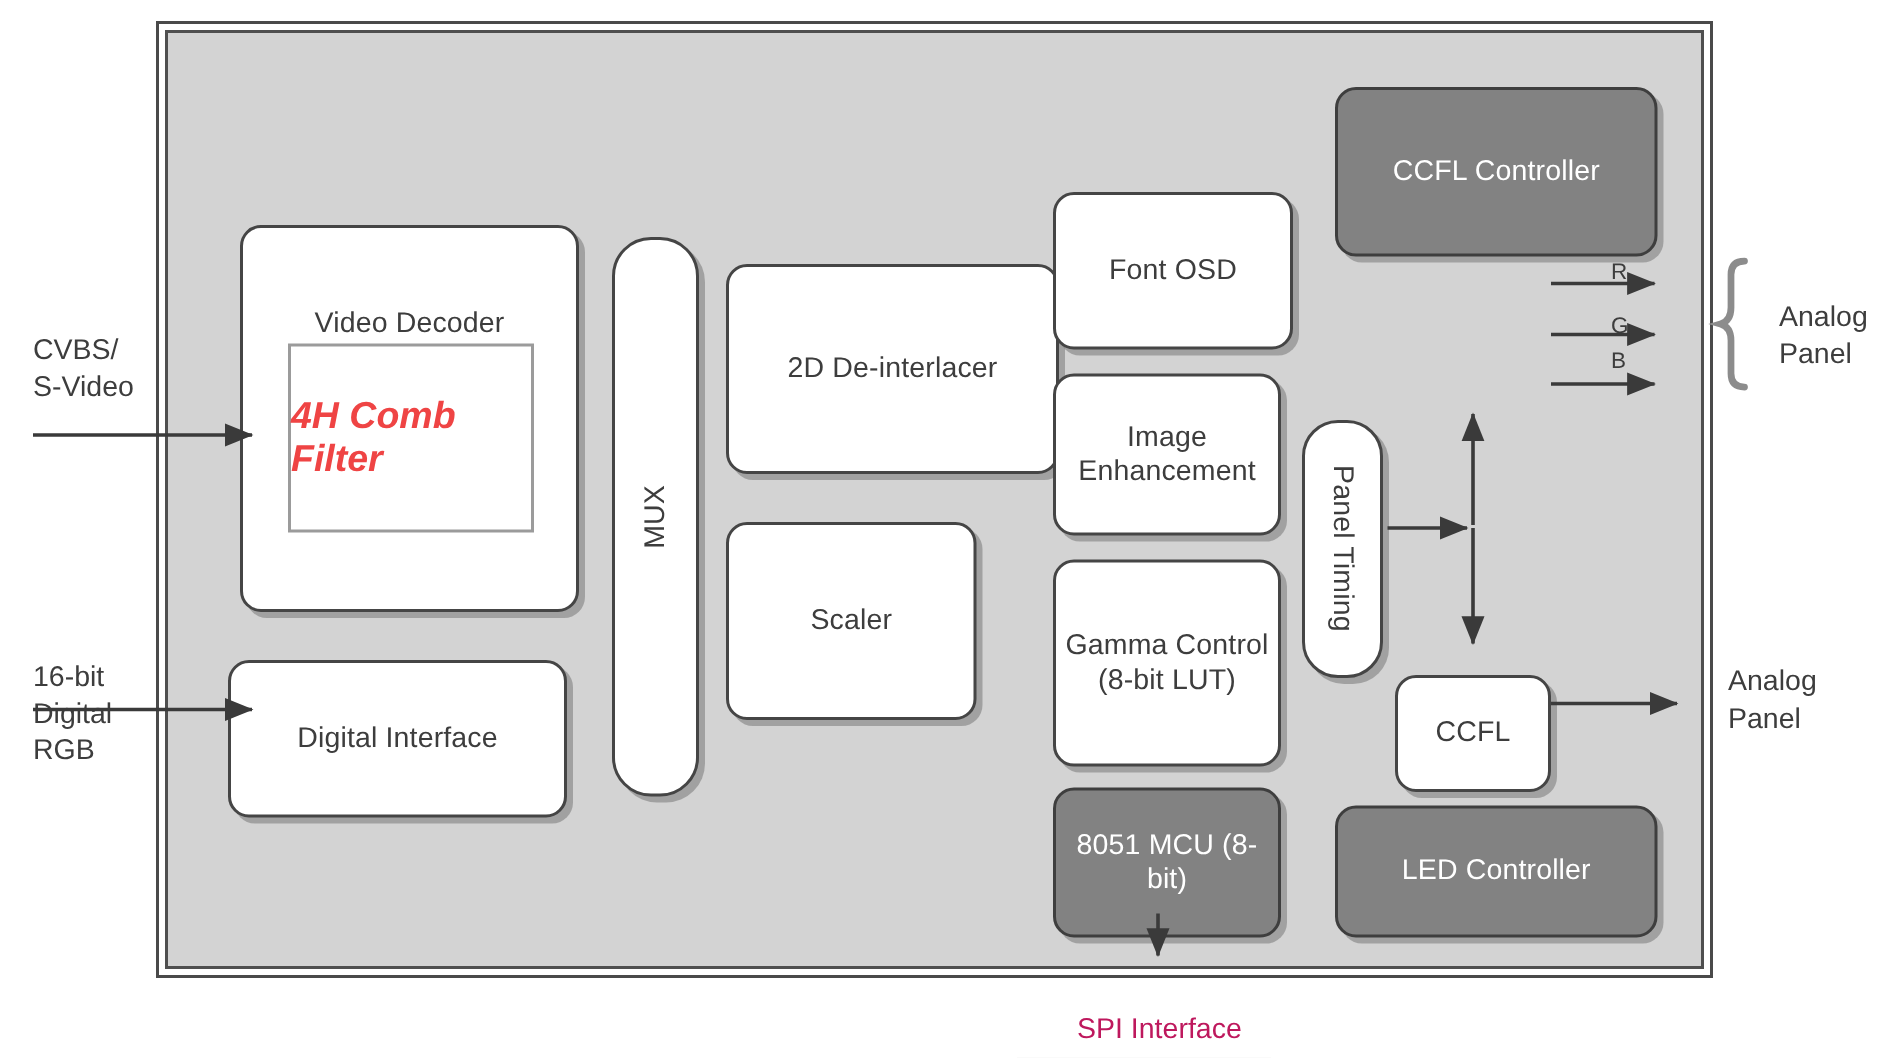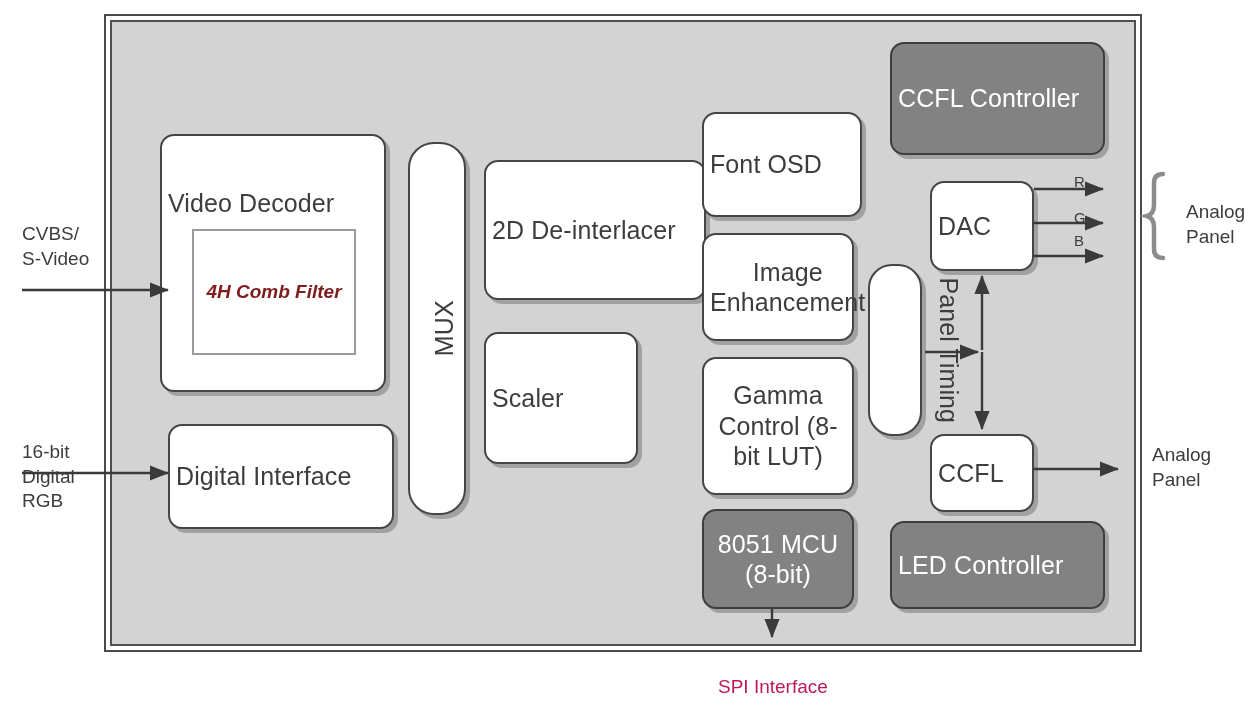--- a/index.html
+++ b/index.html
@@ -47,25 +47,27 @@
   
   .blk {
     position: absolute;
     box-sizing: border-box;
     background: #ffffff;
     border: 2.2px solid #454545;
     border-radius: 14px;
     box-shadow: 4px 4px 0 0 rgba(120,120,120,0.55);
     display: flex;
     align-items: center;
+    justify-content: center;
     text-align: center;
-    font-size: 25px;
+    font-size: 19px;
     line-height: 1.22;
     color: #3d3d3d;
     letter-spacing: .1px;
+    margin-top: 16px;
   }
   .blk.dark {
     background: #828282;
     color: #ffffff;
     border-color: #3e3e3e;
   }
   .blk .lbl { display: block; padding: 0 6px; }
 
   
   .rot-up   { transform: rotate(-90deg); white-space: nowrap; }
@@ -76,22 +78,22 @@
     position: absolute;
     box-sizing: border-box;
     background: #ffffff;
     border: 2px solid #9b9b9b;
     border-radius: 0;
     display: flex;
     align-items: center;
     justify-content: center;
     font-style: italic;
     font-weight: bold;
-    font-size: 19px;
-    color: #7f1d1d;
+    font-size: 25px;
+    color: #ef4444;
   }
 
   
   .side-label {
     position: absolute;
     font-size: 19px;
     line-height: 1.3;
     color: #3d3d3d;
     white-space: pre-line;
   }
@@ -132,33 +134,33 @@
 Digital
 RGB</div>
 
   <div class="blk" style="left:160px; top:134px; width:226px; height:258px; align-items:flex-start; padding-top:52px;">
     <span class="lbl">Video Decoder</span>
   </div>
   <div class="inner-rect" style="left:192px; top:229px; width:164px; height:126px;">
     <span>4H Comb Filter</span>
   </div>
 
-  <div class="blk" style="left:168px; top:424px; width:226px; height:105px;">
+  <div class="blk" style="left:152px; top:424px; width:226px; height:105px;">
     <span class="lbl">Digital Interface</span>
   </div>
 
   <div class="blk" style="left:408px; top:142px; width:58px; height:373px; border-radius:26px;">
     <span class="lbl rot-up">MUX</span>
   </div>
 
   <div class="blk" style="left:484px; top:160px; width:222px; height:140px;">
     <span class="lbl">2D De-interlacer</span>
   </div>
 
-  <div class="blk" style="left:484px; top:332px; width:154px; height:132px;">
+  <div class="blk" style="left:484px; top:332px; width:167px; height:132px;">
     <span class="lbl">Scaler</span>
   </div>
 
   <div class="blk" style="left:702px; top:112px; width:160px; height:105px;">
     <span class="lbl">Font OSD</span>
   </div>
 
   <div class="blk" style="left:702px; top:233px; width:152px; height:108px;">
     <span class="lbl">Image
 Enhancement</span>
@@ -180,23 +182,20 @@
   </div>
 
   <div class="blk dark" style="left:890px; top:42px; width:215px; height:113px;">
     <span class="lbl">CCFL Controller</span>
   </div>
 
   <div class="blk dark" style="left:890px; top:521px; width:215px; height:88px;">
     <span class="lbl">LED Controller</span>
   </div>
 
-  <div class="blk" style="left:930px; top:181px; width:104px; height:90px;">
-    <span class="lbl">DAC</span>
-  </div>
 
   <div class="blk" style="left:930px; top:434px; width:104px; height:78px;">
     <span class="lbl">CCFL</span>
   </div>
 
   <div class="small-label" style="left:1074px; top:173px;">R</div>
   <div class="small-label" style="left:1074px; top:209px;">G</div>
   <div class="small-label" style="left:1074px; top:232px;">B</div>
 
   <div class="side-label" style="left:1186px; top:200px;">Analog

